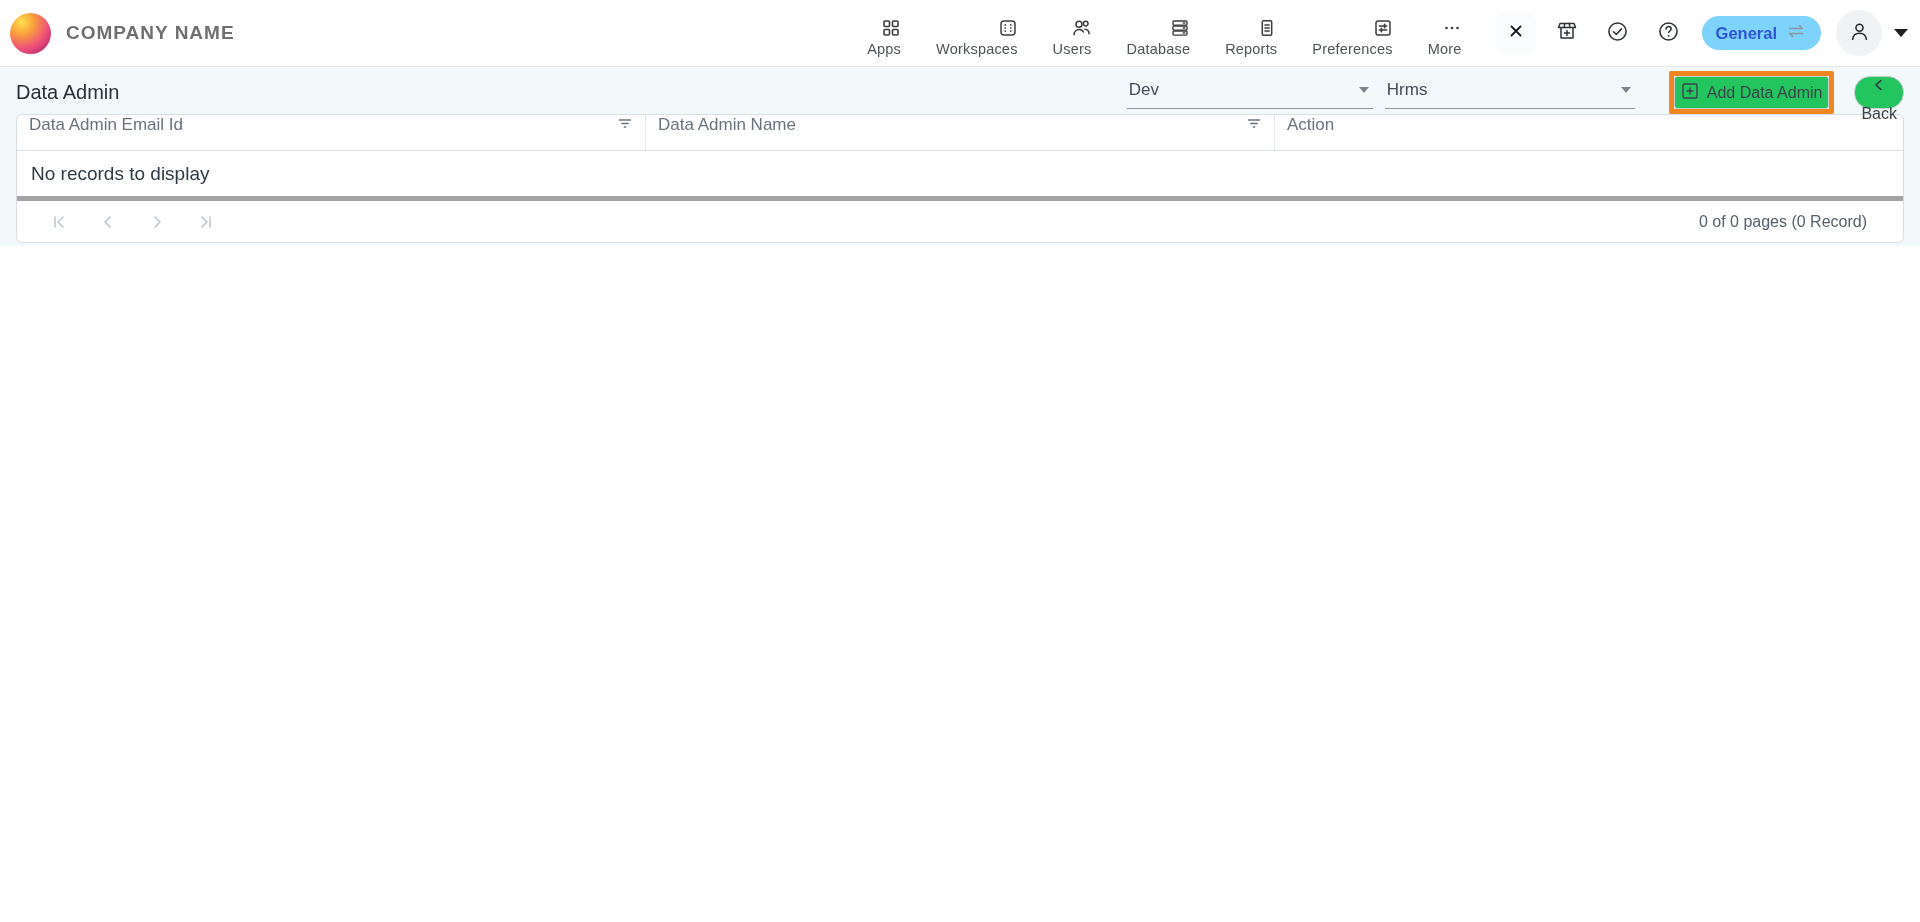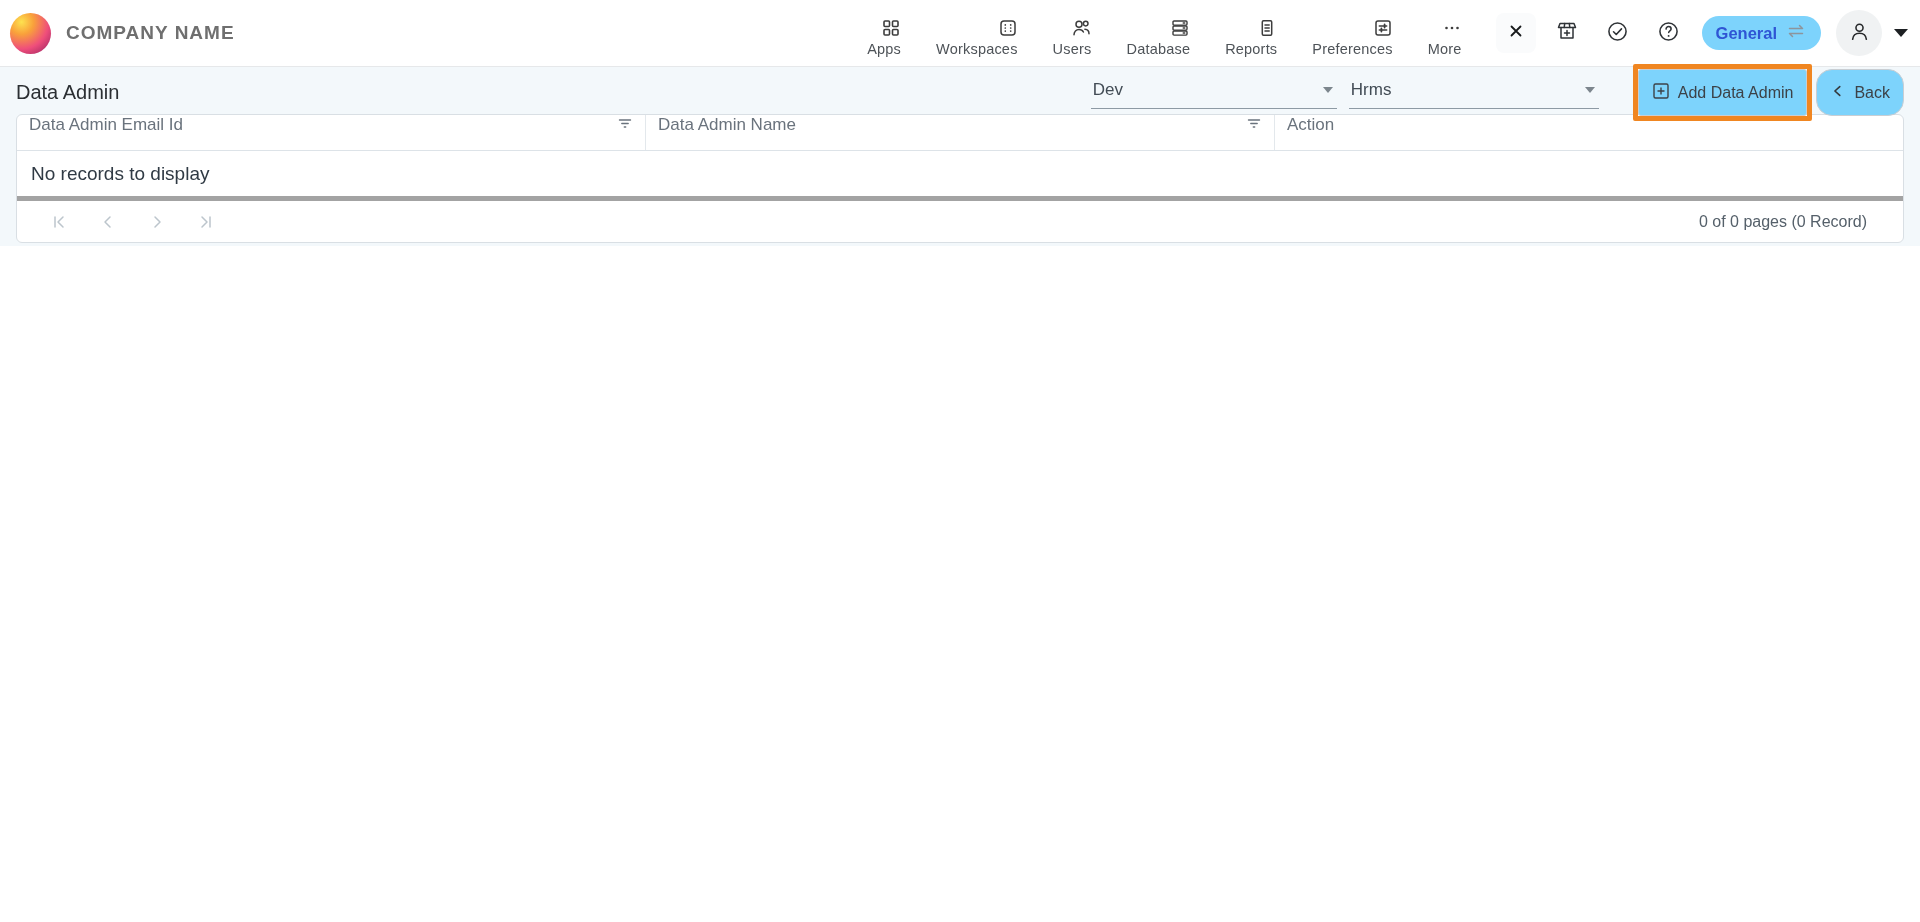--- a/index.html
+++ b/index.html
@@ -40,24 +40,24 @@
   .toolbar-right { margin-left:auto; display:flex; align-items:center; }
   .u-select { display:flex; align-items:center; border-bottom:1px solid #8d9aa4;
               height:32px; padding:0 4px 4px 2px; cursor:pointer; }
   .u-select-value { font-size:17px; color:#424c55; }
   .sel-caret { width:0; height:0; border-left:5.5px solid transparent; border-right:5.5px solid transparent;
                border-top:6.5px solid #7c868d; margin-left:auto; }
   .sel-env { width:246px; margin-right:12px; }
   .sel-app { width:250px; margin-right:34px; }
 
   .hl-ring { border:5px solid var(--highlight,#F08621); border-radius:2px; }
-  .btn { background:#7dd3fc; border:1px solid #c9ced3; border-radius:3px; height:47px;
-         display:flex; align-items:center; gap:8px; padding:0 13px; font-size:16px;
+  .btn { background:#22c55e; border:1px solid #c9ced3; border-radius:3px; height:33px;
+         display:flex; align-items:center; gap:8px; padding:0 6px; font-size:16px;
          color:#3c4248; cursor:pointer; white-space:nowrap; }
-  .btn-back { margin-left:4px; border-radius:16px; }
+  .btn-back { margin-left:20px; border-radius:16px;flex-direction:column; }
 
   
   .grid { margin:2px 16px 0 16px; background:#ffffff; border:1px solid #d9dfe4;
           border-radius:6px; overflow:hidden; }
   .grid-header { display:flex; height:36px; border-bottom:1px solid #dde3e8; }
   .g-col { flex:1; display:flex; align-items:flex-start; padding:0 12px; }
   .g-col.sep { border-right:1px solid #e3e8ec; }
   .g-col-label { font-size:17px; color:#6a737d; }
   .filter-btn { margin-left:auto; cursor:pointer; display:flex; align-items:center; }
   .grid-empty { height:50px; display:flex; align-items:center; padding:0 14px;

